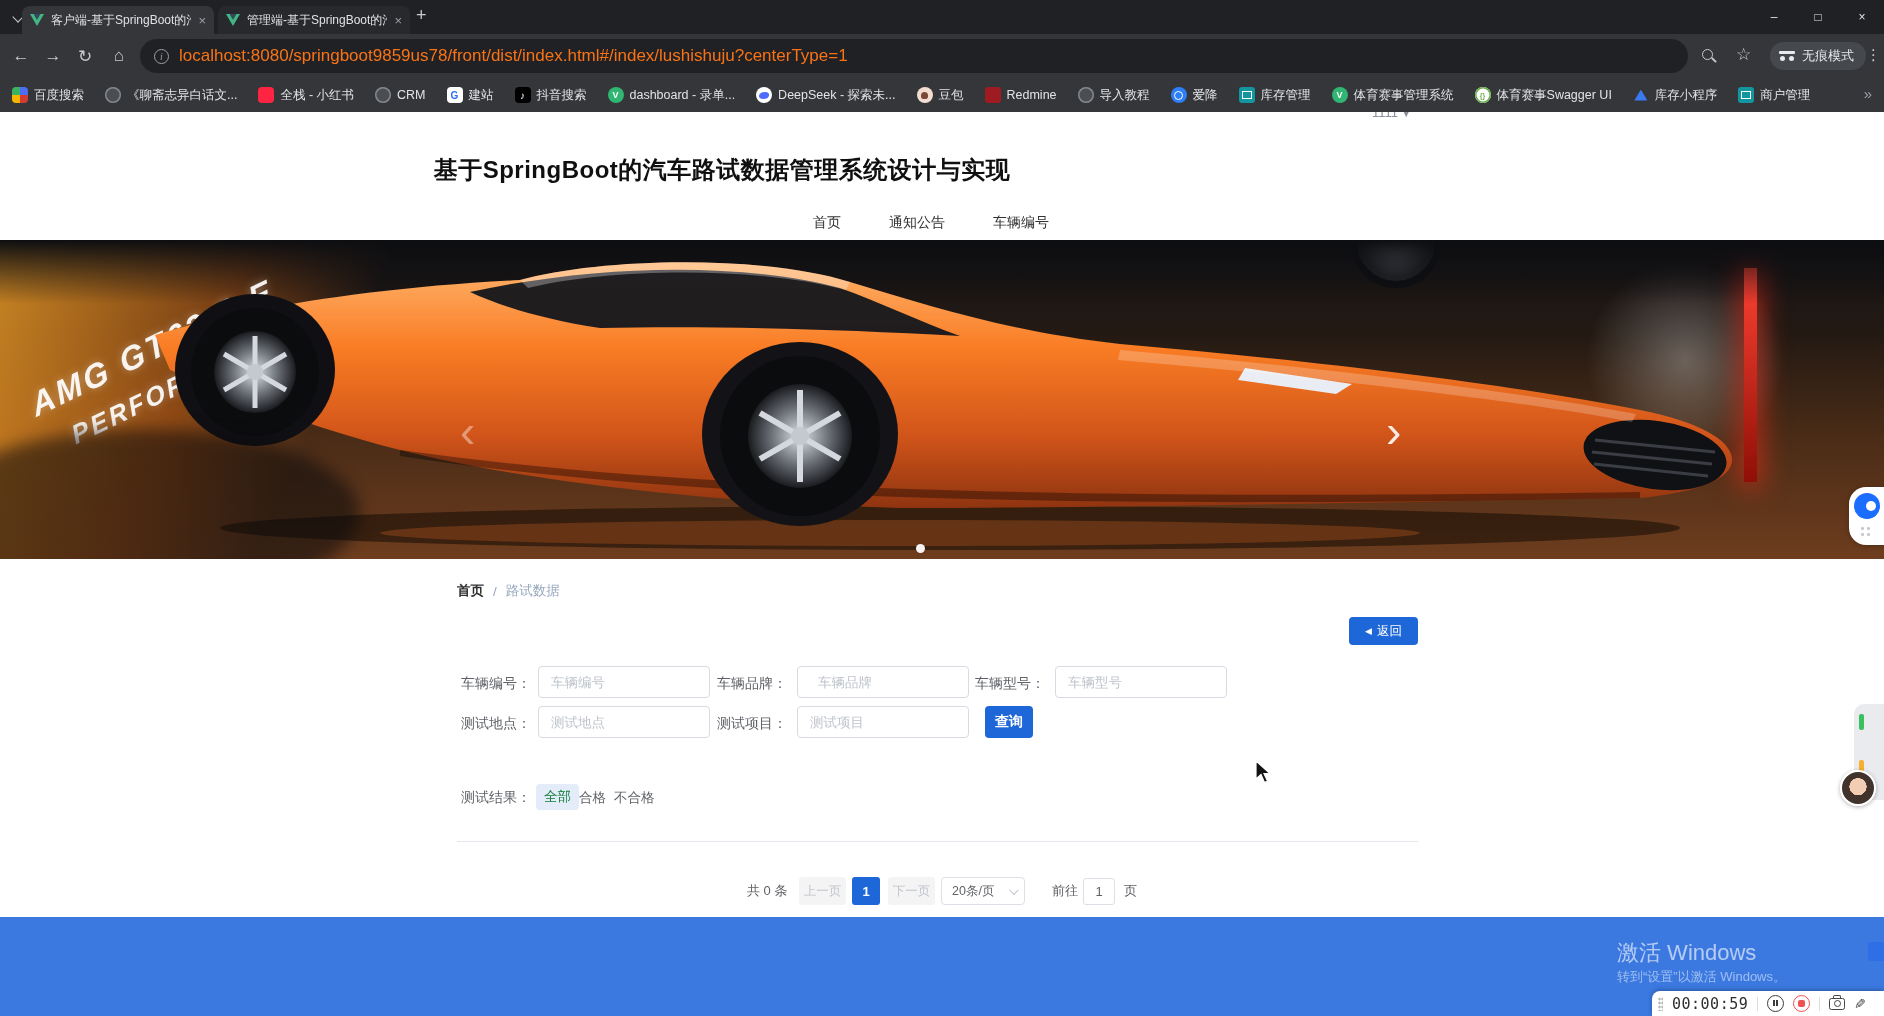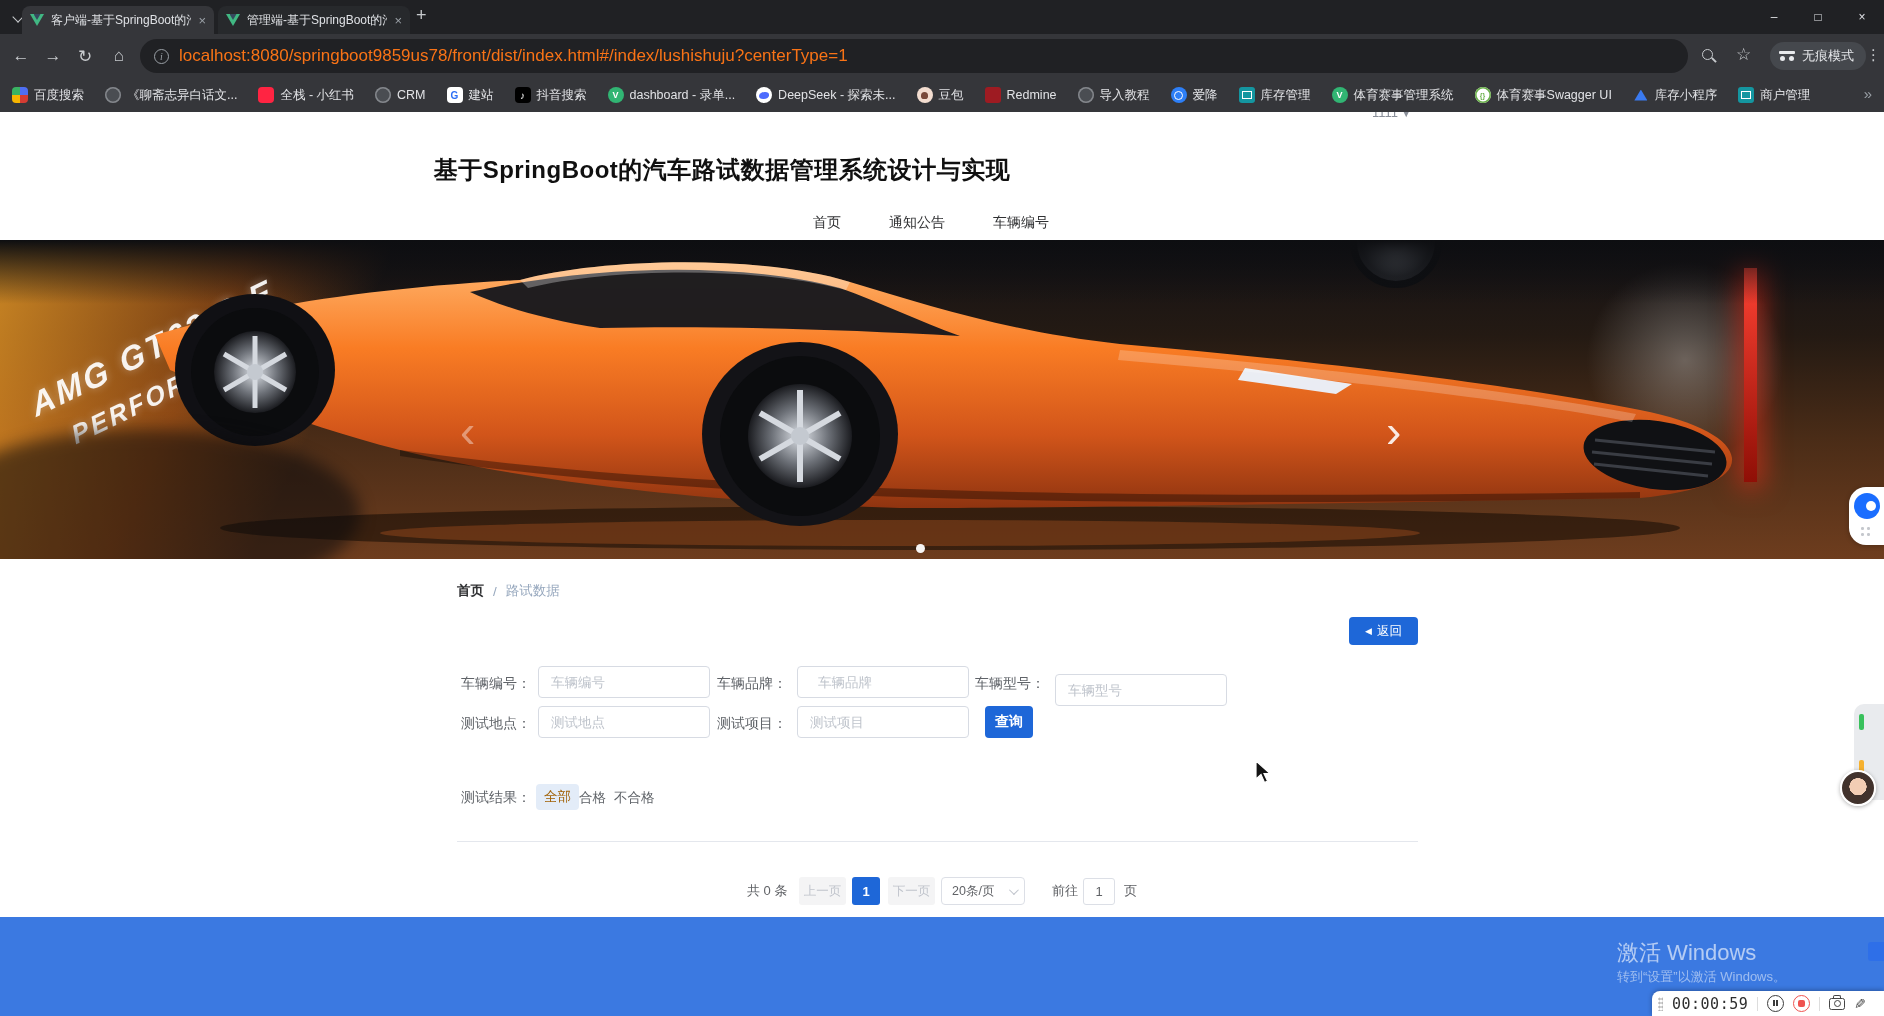--- a/index.html
+++ b/index.html
@@ -93,21 +93,21 @@
   .bc-cur { color:#97a8be; }
   .back-btn { position:absolute; left:1349px; top:505px; width:69px; height:28px; background:#1e67d8; border-radius:4px; color:#fff; font-size:12.5px; display:flex; align-items:center; justify-content:center; gap:5px; cursor:pointer; }
   .back-btn .tri { font-size:9px; line-height:9px; }
 
   .f-label { position:absolute; width:80px; text-align:right; font-size:14px; color:#5f6368; line-height:20px; white-space:nowrap; }
   .f-input { position:absolute; width:172px; height:32px; border:1px solid #d7dbe3; border-radius:4px; padding:0 12px; font-size:13.5px; color:#333; outline:none; font-family:inherit; }
   .f-input::placeholder { color:#bfc4cc; }
   .search-btn { position:absolute; left:985px; top:594px; width:48px; height:32px; background:#1e67d8; border:none; border-radius:4px; color:#fff; font-size:14px; font-weight:bold; cursor:pointer; font-family:inherit; }
 
   .filter-label { position:absolute; left:451px; top:677px; width:80px; text-align:right; font-size:14px; color:#5f6368; white-space:nowrap; }
-  .chip-all { position:absolute; left:536px; top:672px; min-width:36px; height:26px; padding:0 8px; background:#e3ecf8; border-radius:4px; color:#a16207; font-size:13.5px; display:flex; align-items:center; justify-content:center; cursor:pointer; }
+  .chip-all { position:absolute; left:536px; top:672px; min-width:36px; height:26px; padding:0 8px; background:#e3ecf8; border-radius:4px; color:#15803d; font-size:13.5px; display:flex; align-items:center; justify-content:center; cursor:pointer; }
   .chip-plain { position:absolute; top:677px; font-size:13.5px; color:#5f6368; cursor:pointer; white-space:nowrap; }
   .chip-pass { left:579px; }
   .chip-fail { left:614px; }
 
   .divider { position:absolute; left:457px; top:729px; width:961px; height:1px; background:#e4e7ed; }
 
   
   .pg-total { position:absolute; left:747px; top:765px; height:28px; line-height:28px; font-size:13px; color:#606266; }
   .pg-btn { position:absolute; top:765px; width:47px; height:28px; background:#f4f4f5; border-radius:3px; color:#c0c4cc; font-size:12.5px; display:flex; align-items:center; justify-content:center; cursor:default; }
   .pg-prev { left:799px; }
@@ -358,21 +358,21 @@
     <div class="back-btn">
       <span class="tri">◀</span>
       <span>返回</span>
     </div>
 
     <div class="f-label" style="left:451px; top:561px;">车辆编号：</div>
     <input class="f-input" style="left: 538px; top: 554px;" placeholder="车辆编号">
     <div class="f-label" style="left:707px; top:561px;">车辆品牌：</div>
     <input class="f-input" style="left: 797px; top: 554px; padding-left: 20px;" placeholder="车辆品牌">
     <div class="f-label" style="left:965px; top:561px;">车辆型号：</div>
-    <input class="f-input" style="left: 1055px; top: 554px; margin-top: 8px;" placeholder="车辆型号">
+    <input class="f-input" style="left: 1055px; top: 554px;" placeholder="车辆型号">
     <div class="f-label" style="left:451px; top:601px;">测试地点：</div>
     <input class="f-input" style="left: 538px; top: 594px;" placeholder="测试地点">
     <div class="f-label" style="left:707px; top:601px;">测试项目：</div>
     <input class="f-input" style="left: 797px; top: 594px;" placeholder="测试项目">
     <button class="search-btn">查询</button>
 
     <div class="filter-label">测试结果：</div>
     <div class="chip-all">全部</div>
     <div class="chip-plain chip-pass">合格</div>
     <div class="chip-plain chip-fail">不合格</div>

